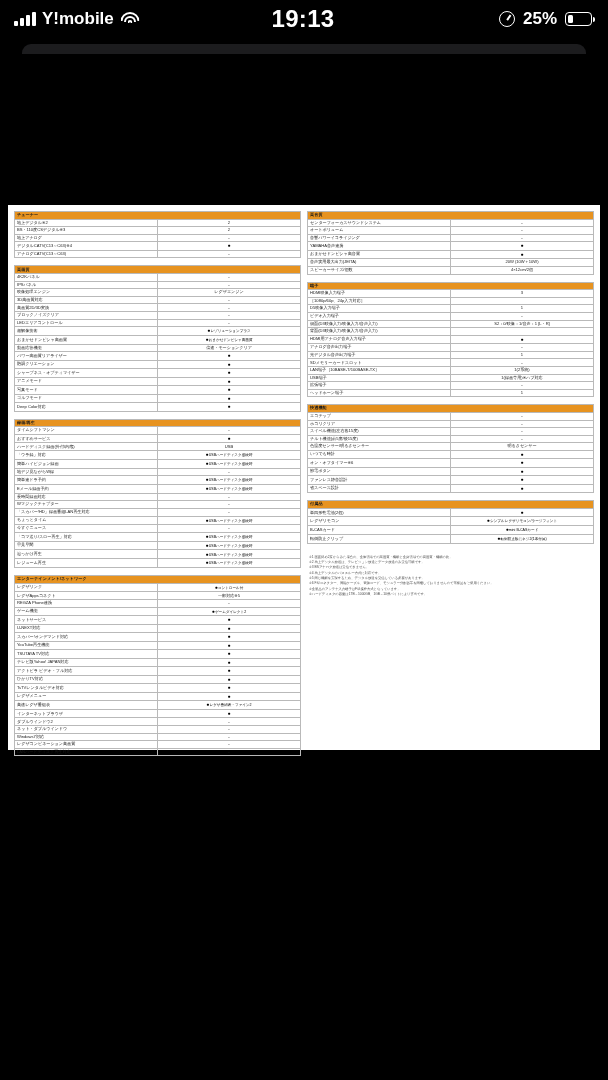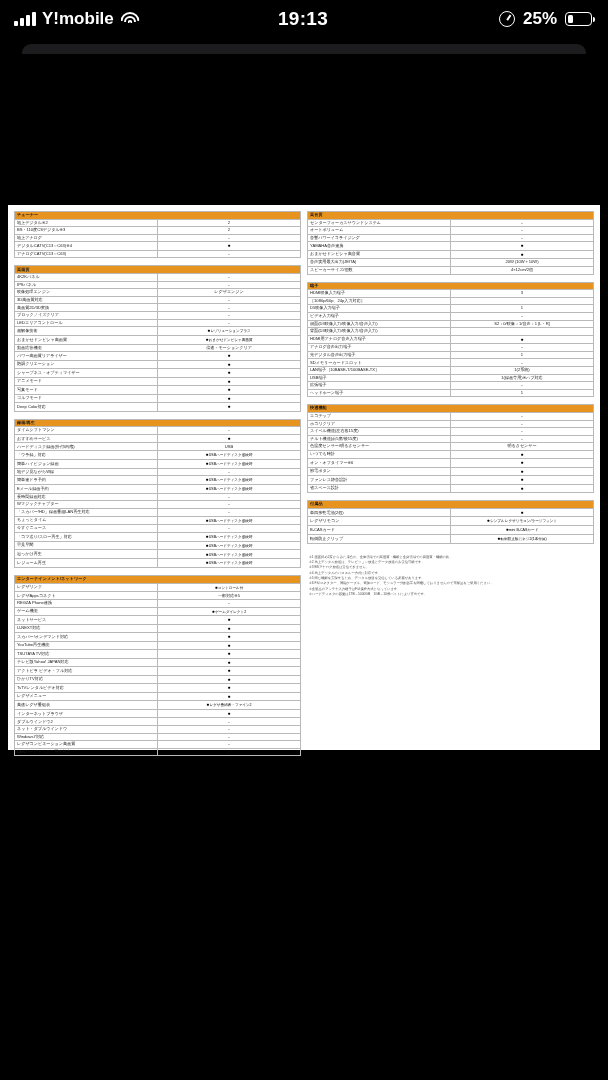--- a/index.html
+++ b/index.html
@@ -10,21 +10,21 @@
     overflow: hidden;
   }
   .phone { position: relative; width: 600px; height: 1080px; background: #000; }
 
   
   .statusbar {
     position: absolute; top: 0; left: 0; width: 608px; height: 38px;
     display: flex; align-items: center; color: #fff;
   }
   .sb-left { display: flex; align-items: center; gap: 6px; padding-left: 14px; flex: 1; }
-  .sb-center { flex: 0 0 auto; font-size: 19px; font-weight: bold; letter-spacing: .3px; }
+  .sb-center { flex: 0 0 auto; font-size: 24px; font-weight: bold; letter-spacing: .3px; }
   .sb-right { display: flex; align-items: center; justify-content: flex-end; gap: 8px; padding-right: 16px; flex: 1; }
   .bars { display: flex; align-items: flex-end; gap: 2px; height: 14px; }
   .bars i { display: block; width: 4px; background: #fff; border-radius: 1px; }
   .bars i:nth-child(1){height:5px} .bars i:nth-child(2){height:8px}
   .bars i:nth-child(3){height:11px} .bars i:nth-child(4){height:14px}
   .carrier { font-size: 17px; font-weight: bold; }
   .wifi { width: 20px; height: 15px; position: relative; }
   .wifi span { position: absolute; left: 50%; transform: translateX(-50%);
     border: 2.2px solid #fff; border-bottom: none; border-radius: 50% 50% 0 0 / 100% 100% 0 0; }
   .wifi span.a { width: 19px; height: 9px; top: 0; }

